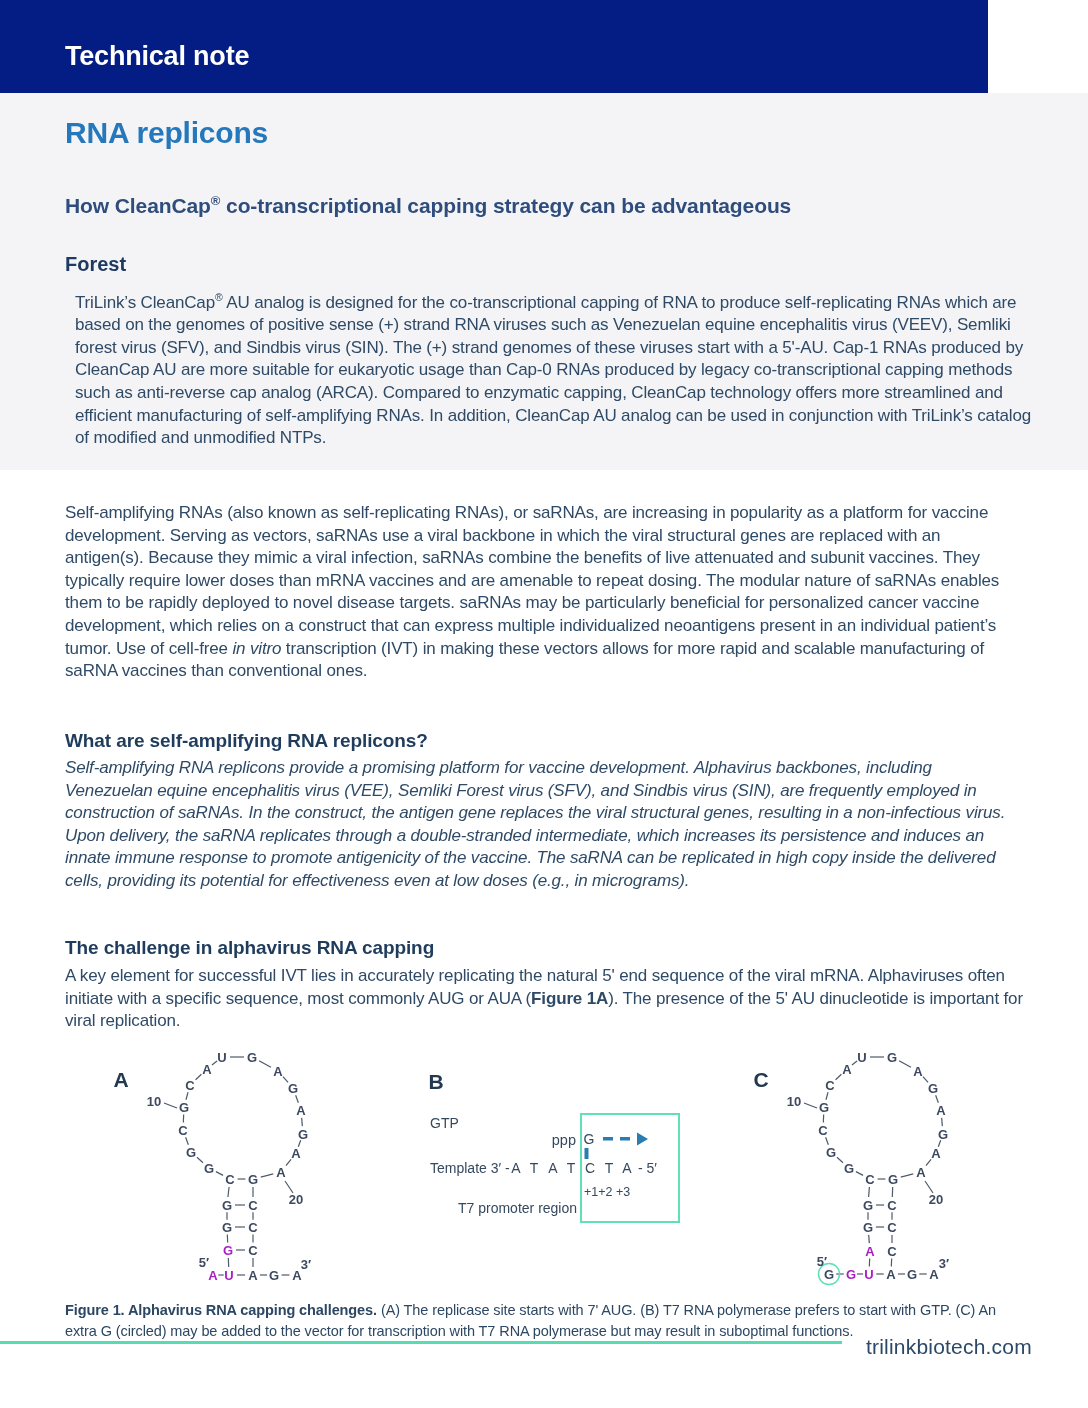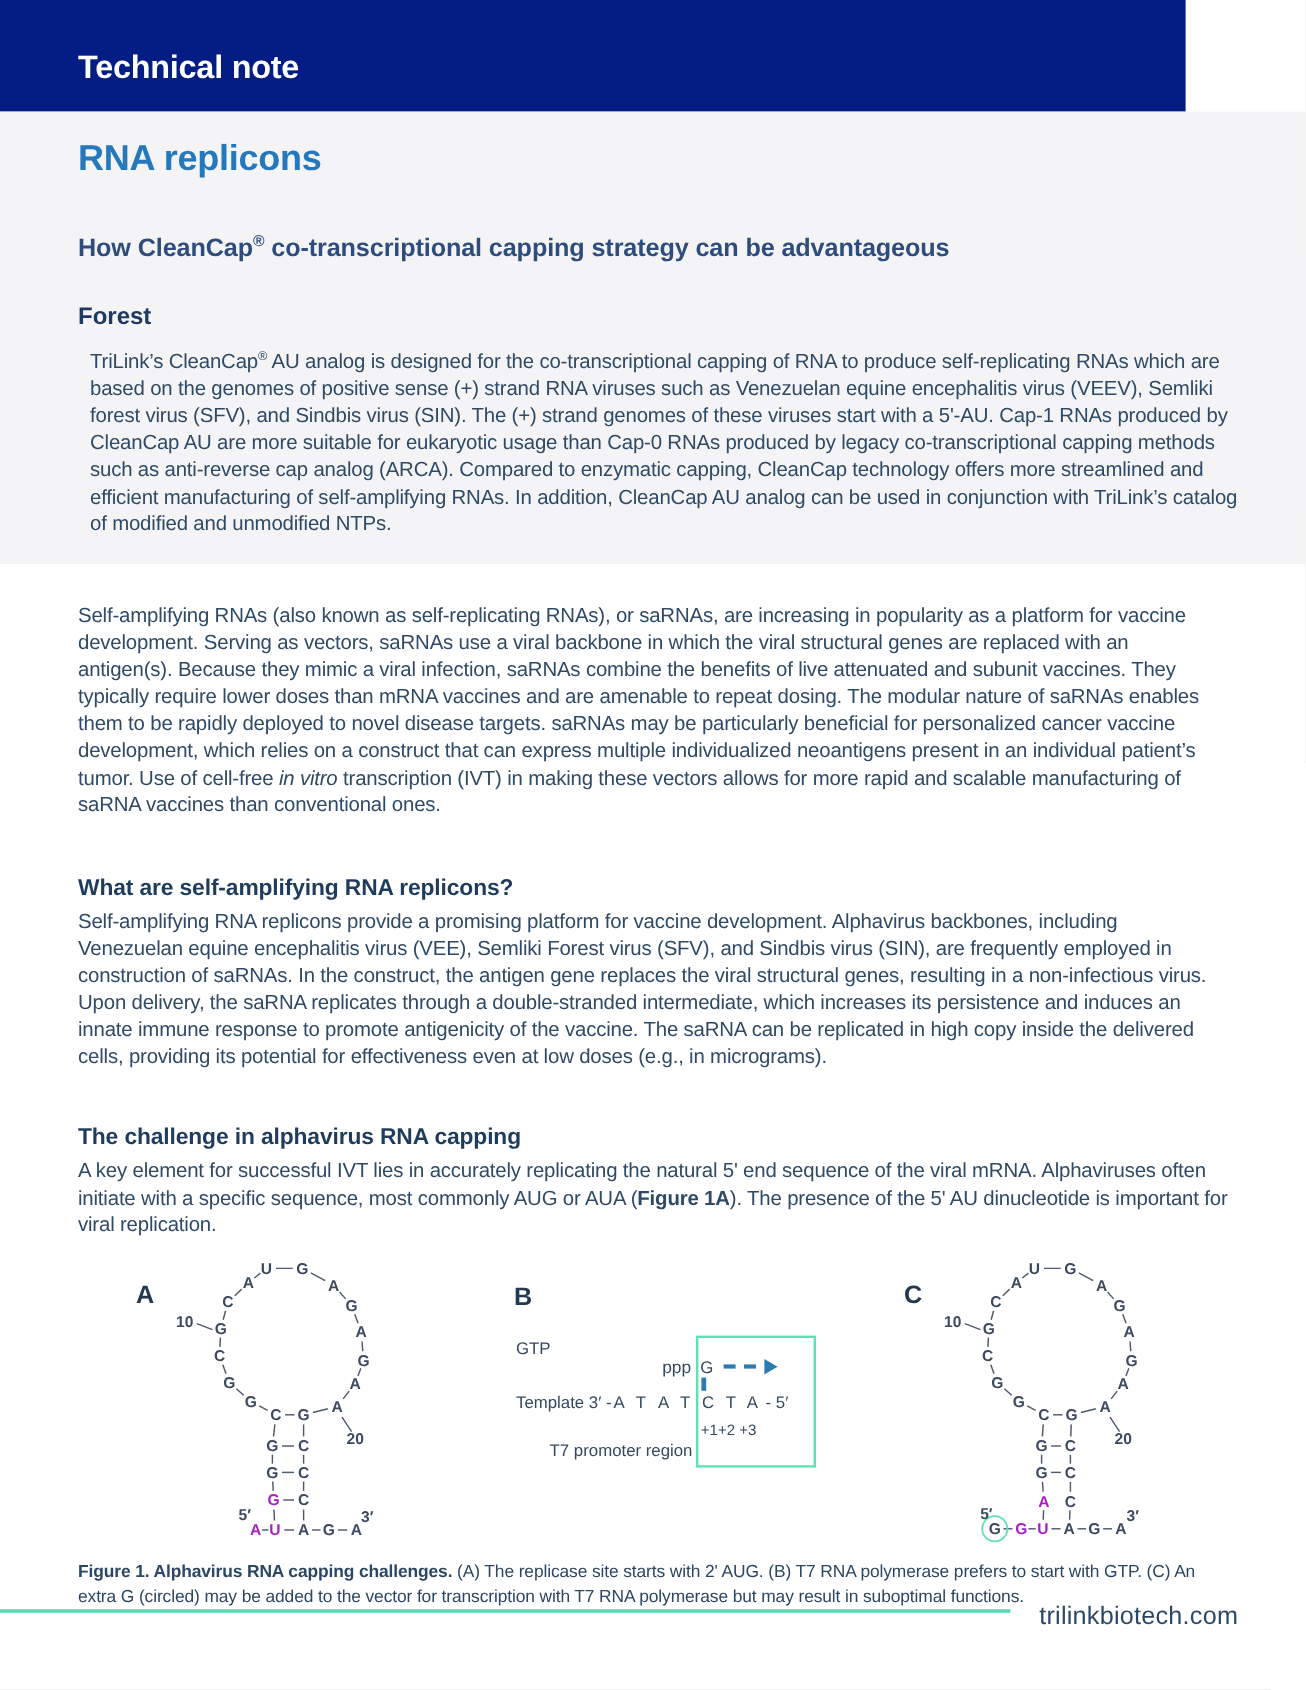--- a/index.html
+++ b/index.html
@@ -10,21 +10,21 @@
   .banner-title{position:absolute;left:65px;top:41px;color:#ffffff;font-size:27px;font-weight:700;letter-spacing:-0.2px;}
   .hero-bg{position:absolute;left:0;top:93px;width:1088px;height:377px;background:#f4f4f6;}
   .abs{position:absolute;}
   .page-title{left:65px;top:112px;width:958px;color:#2478bb;font-size:30px;font-weight:700;line-height:42px;letter-spacing:-0.2px;}
   .page-subtitle{left:65px;top:193px;width:958px;color:#2e4d7d;font-size:21px;font-weight:700;letter-spacing:-0.1px;}
   .h-summary{left:65px;top:253px;color:#1f3a60;font-size:20px;font-weight:700;}
   .para{width:958px;color:#2e4a66;font-size:17px;line-height:22.6px;letter-spacing:-0.15px;}
   .p-summary{left:75px;top:286px;}
   .sec-h{color:#1f3c5d;font-size:19px;font-weight:700;letter-spacing:-0.1px;}
   .sh1{left:65px;top:497px;} .sp1{left:65px;top:502px;}
-  .sh2{left:65px;top:730px;} .sp2{left:65px;top:757px;}
+  .sh2{left:65px;top:730px;} .sp2{left:65px;top:757px;font-style:italic;}
   .sh3{left:65px;top:937px;} .sp3{left:65px;top:965px;}
   .fig-svg{left:0;top:1045px;width:1088px;height:250px;}
   .caption{left:65px;top:1300px;width:960px;color:#2c4763;font-size:14.5px;line-height:21px;letter-spacing:-0.1px;}
   .footer-rule{left:0;top:1341px;width:842px;height:3px;background:#55dcb2;}
   .footer-site{left:866px;top:1335px;color:#2b4866;font-size:21px;letter-spacing:0.2px;cursor:pointer;}
   
   text.nt{font:700 13px "Liberation Sans",sans-serif;fill:#3c4960;}
   text.nt.m{fill:#a820c4;}
   text.plabel{font:700 21px "Liberation Sans",sans-serif;fill:#22394f;}
   text.num{font:700 13px "Liberation Sans",sans-serif;fill:#3c4960;}
@@ -211,18 +211,18 @@
       <text x="869" y="1274" text-anchor="middle" dominant-baseline="central" class="nt m">U</text>
       <text x="891" y="1274" text-anchor="middle" dominant-baseline="central" class="nt">A</text>
       <text x="912" y="1274" text-anchor="middle" dominant-baseline="central" class="nt">G</text>
       <text x="934" y="1274" text-anchor="middle" dominant-baseline="central" class="nt">A</text>
       <text x="794" y="1101" text-anchor="middle" dominant-baseline="central" class="num">10</text>
       <text x="936" y="1199" text-anchor="middle" dominant-baseline="central" class="num">20</text>
       <text x="822" y="1261" text-anchor="middle" dominant-baseline="central" class="prime">5′</text>
       <text x="944" y="1263" text-anchor="middle" dominant-baseline="central" class="prime">3′</text>
     </svg>
 
-  <div class="abs caption"><span style="font-weight: 700;">Figure 1. Alphavirus RNA capping challenges.</span><span> (A) The replicase site starts with 2' AUG. (B) T7 RNA polymerase prefers to start with GTP. (C) An extra G (circled) may be added to the vector for transcription with T7 RNA polymerase but may result in suboptimal functions.</span></div>
+  <div class="abs caption"><span style="font-weight: 700;">Figure 1. Alphavirus RNA capping challenges.</span><span> (A) The replicase site starts with 7' AUG. (B) T7 RNA polymerase prefers to start with GTP. (C) An extra G (circled) may be added to the vector for transcription with T7 RNA polymerase but may result in suboptimal functions.</span></div>
 
   <div class="abs footer-rule"></div>
   <div class="abs footer-site">trilinkbiotech.com</div>
 
 </div>
 
 </body></html>

